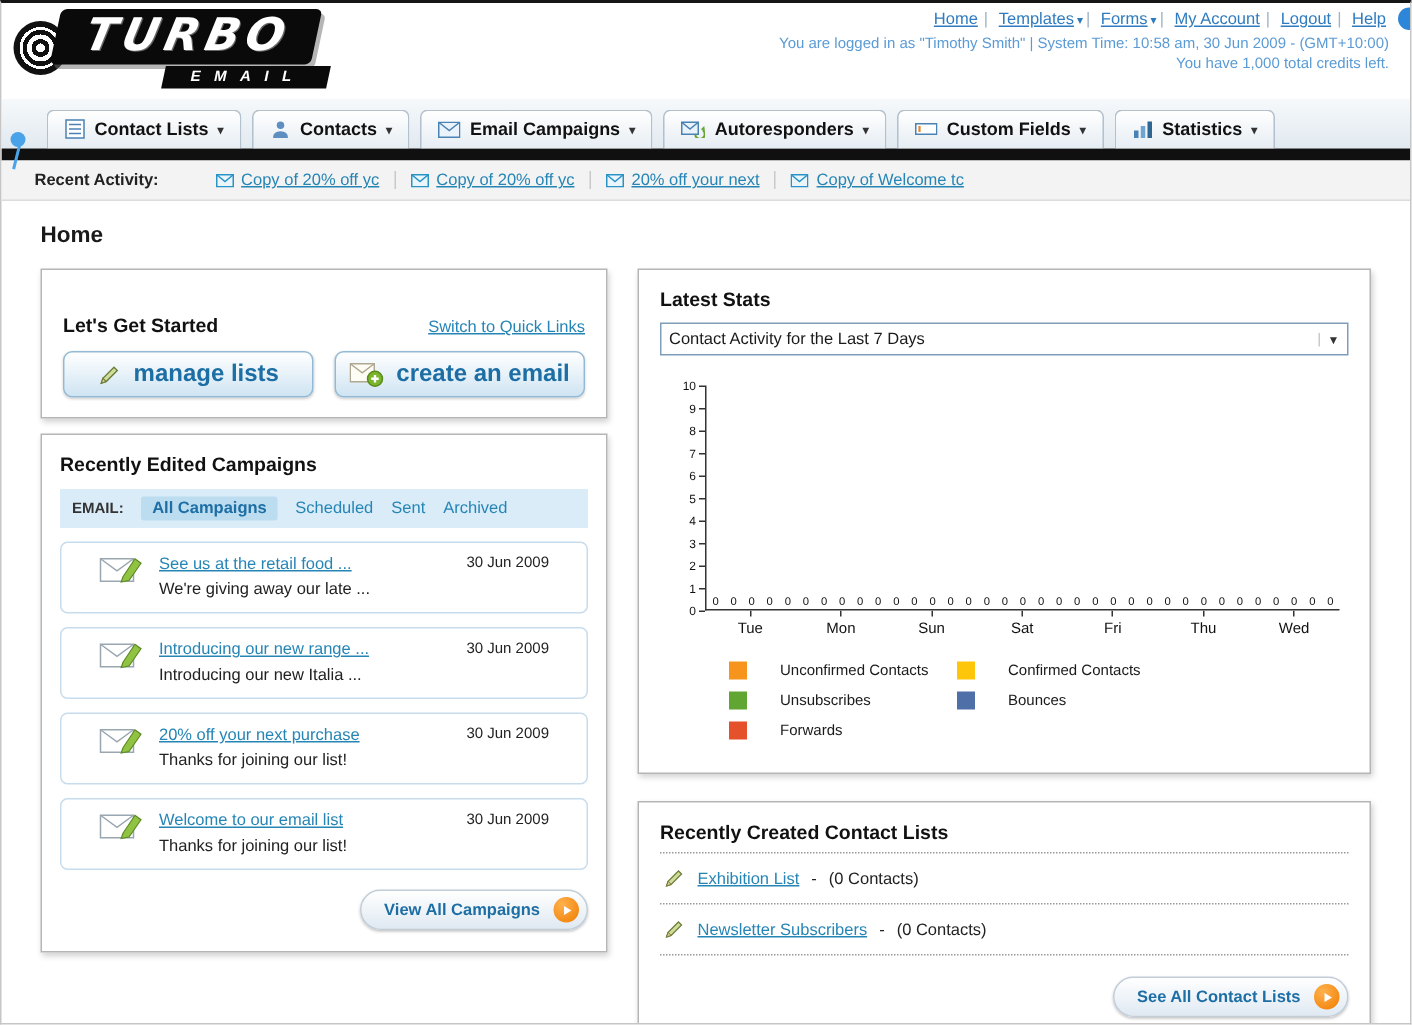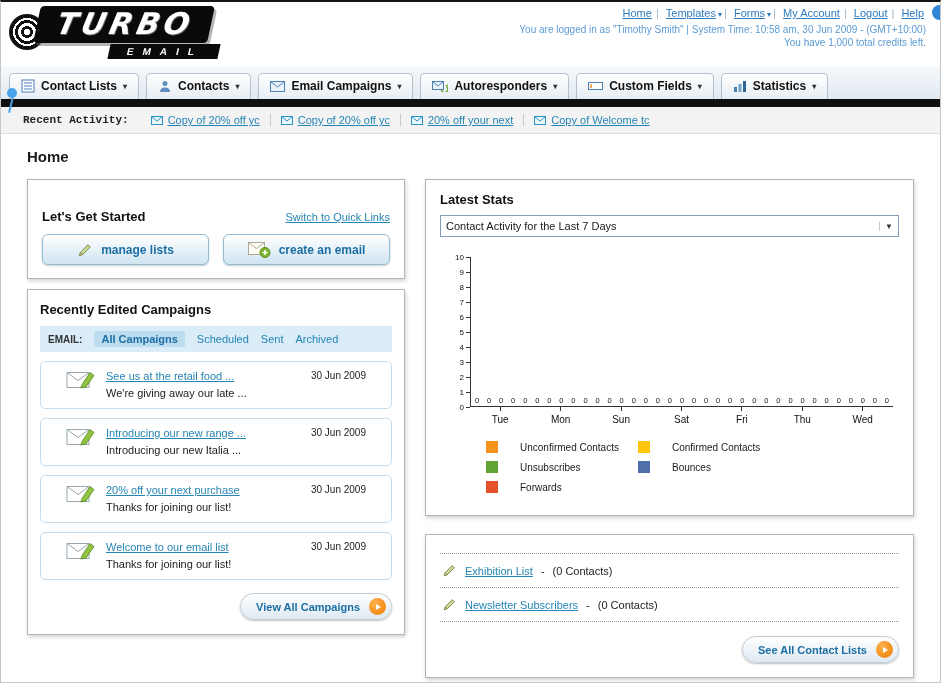--- a/index.html
+++ b/index.html
@@ -30,31 +30,31 @@
   .header-right { position:absolute; right:14px; top:5px; text-align:right; }
   .top-links { font-size:11px; color:#8ea7bd; }
   .top-links a { color:#2e7bbf; margin:0 2px; }
   .top-links .sep { color:#9db3c6; margin:0 2px; }
   .caret { font-size:8px; color:#2e7bbf; }
   .login-info { margin-top:5px; font-size:10px; color:#5b9bd5; }
   .credits { margin-top:2px; font-size:10px; color:#5b9bd5; }
 
   
   .nav-bar { height:33px; background:linear-gradient(#f6f9fb,#e1e9f0); display:flex; align-items:flex-end;
-    gap:7px; padding-left:8px; }
+    gap:7px; padding-left:30px; }
   .tab { display:inline-flex; align-items:center; gap:6px; padding:5px 11px 6px;
     border:1px solid #b3c1ce; border-bottom:none; border-radius:5px 5px 0 0;
     background:linear-gradient(#ffffff,#e6edf3); font-size:12px; font-weight:bold; color:#111; cursor:pointer; }
   .tab .caret-dark { font-size:8px; color:#333; }
   .black-bar { height:8px; background:#101010; }
 
   
   .activity-bar { height:27px; background:#f3f3f3; border-bottom:1px solid #dcdcdc;
     display:flex; align-items:center; padding:0 10px 0 22px; font-size:11px; }
-  .activity-label { font-weight:bold; color:#222; margin-right:12px;font-family:Liberation Mono, monospace; }
+  .activity-label { font-weight:bold; color:#222; margin-right:28px; }
   .activity-items { display:flex; align-items:center; }
   .activity-item { display:inline-flex; align-items:center; gap:5px; padding:0 10px;
     border-right:1px solid #c9c9c9; }
   .activity-item:last-child { border-right:none; }
   .activity-link { color:#2585b5; font-size:11px; }
 
   
   .content { padding:10px 26px 0; }
   .page-title { font-size:15px; font-weight:bold; margin:4px 0 14px; }
   .cols { display:flex; gap:20px; align-items:flex-start; }
@@ -63,21 +63,21 @@
   .panel { background:#fff; border:1px solid #b5b5b5; box-shadow:1px 2px 4px rgba(0,0,0,.18); }
 
   
   .panel-getstarted { padding:29px 14px 13px; margin-bottom:10px; }
   .gs-head { display:flex; justify-content:space-between; align-items:baseline; }
   .panel-title { font-size:13px; font-weight:bold; color:#111; }
   .quicklinks { font-size:11px; color:#2585b5; }
   .gs-buttons { display:flex; gap:14px; margin-top:10px; }
   .gs-btn { flex:1; height:31px; border-radius:6px; border:1px solid #93b9d4;
     background:linear-gradient(#ffffff,#cfe4f2); display:flex; align-items:center; justify-content:center;
-    gap:8px; font-weight:bold; color:#1c6ea4; font-size:12px; box-shadow:0 1px 2px rgba(0,0,0,.2); cursor:pointer; }
+    gap:8px; font-weight:bold; color:#1c6ea4; font-size:16px; box-shadow:0 1px 2px rgba(0,0,0,.2); cursor:pointer; }
 
   
   .panel-campaigns { padding:12px 12px 14px; }
   .filter-bar { margin-top:9px; background:#d9ecf8; padding:5px 8px; display:flex; align-items:center;
     gap:12px; font-size:11px; }
   .show-label { font-size:10px; font-weight:bold; color:#333; }
   .filter { color:#2585b5; cursor:pointer; }
   .filter.selected { background:#bcdcf0; padding:2px 7px; border-radius:2px; font-weight:bold; color:#1c6ea4; }
   .campaign-row { border:1px solid #c7dcec; border-radius:5px; margin-top:9px; padding:6px 25px 7px;
     display:flex; gap:10px; align-items:flex-start; background:#fff; cursor:pointer; }
@@ -561,20 +561,21 @@
               </div>
               <div class="legend-item">
                 <span class="swatch" style="background: rgb(228, 81, 42);"></span>
                 <span>Forwards</span>
               </div>
             </div>
         </div>
       </div>
 
       <div class="panel panel-lists">
+        <div class="panel-title">Recently Created Contact Lists</div>
         <div class="list-items">
 
             <div class="list-item">
               <span class="icon">
                 <svg width="15" height="15" viewBox="0 0 16 16">
                   <path d="M2.5 13.5 L3.6 10.2 L11 2.8 L13.2 5 L5.8 12.4 Z" fill="#cfdc9a" stroke="#6b7d3a" stroke-width="0.9"></path>
                   <path d="M2.5 13.5 L3.6 10.2 L5.8 12.4 Z" fill="#e8c98f" stroke="#6b7d3a" stroke-width="0.7"></path>
                 </svg>
               </span>
               <a class="list-name">Exhibition List</a>

